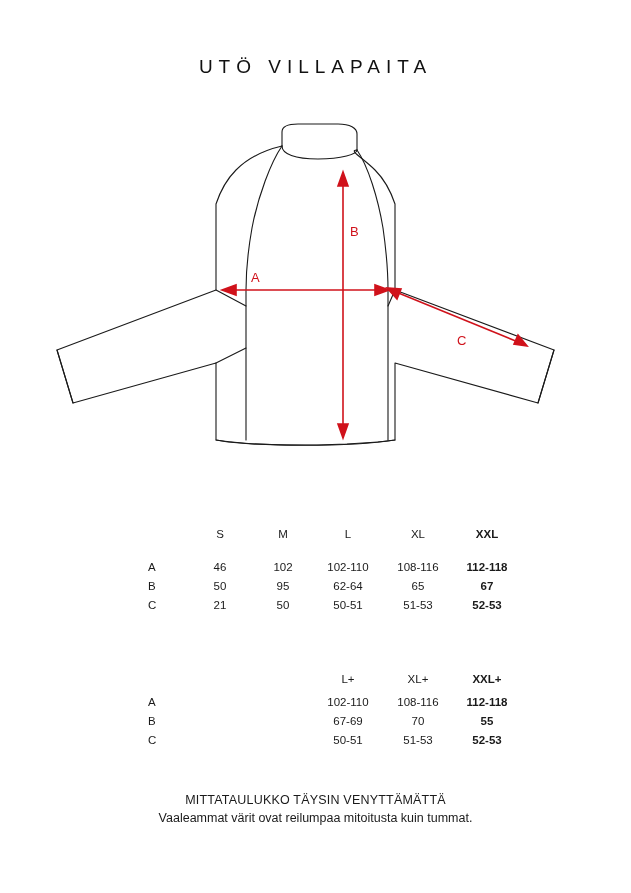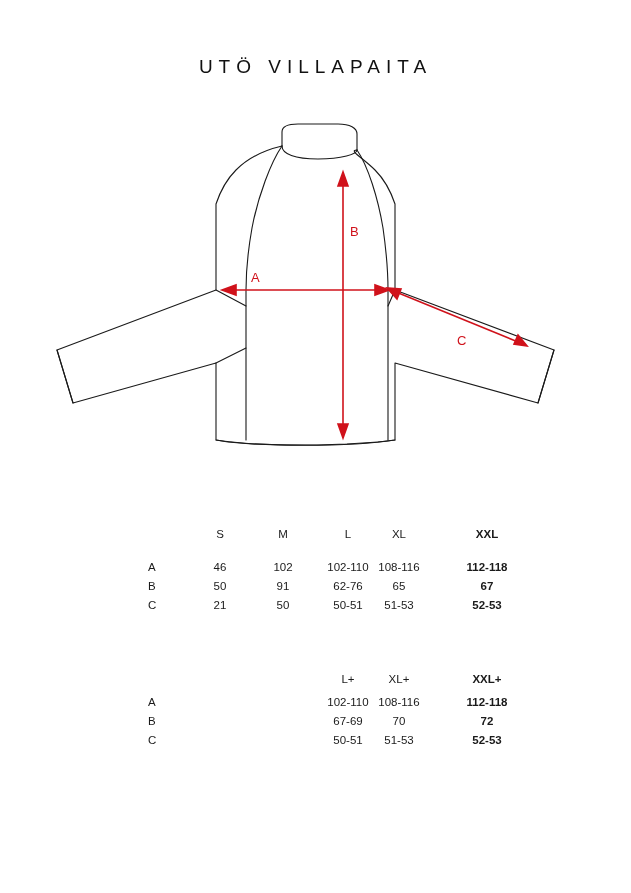--- a/index.html
+++ b/index.html
@@ -68,21 +68,21 @@
     line-height: 19px;
     white-space: nowrap;
   }
   .cell.label {
     text-align: left;
   }
   .col-label { left: 148px; width: 30px; }
   .col-0 { left: 192px; width: 56px; }
   .col-1 { left: 255px; width: 56px; }
   .col-2 { left: 313px; width: 70px; }
-  .col-3 { left: 364px; width: 70px; }
+  .col-3 { left: 383px; width: 70px; }
   .col-4 { left: 450px; width: 74px; font-weight: bold; }
 
   .header-row .cell { font-size: 11.5px; }
 
   .footer {
     position: absolute;
     left: 0;
     top: 793px;
     width: 631px;
     text-align: center;
@@ -195,22 +195,22 @@
           <div class="cell label col-label">A</div>
           <div class="cell col-0">46</div>
           <div class="cell col-1">102</div>
           <div class="cell col-2">102-110</div>
           <div class="cell col-3">108-116</div>
           <div class="cell col-4">112-118</div>
         </div>
         <div class="row">
           <div class="cell label col-label">B</div>
           <div class="cell col-0">50</div>
-          <div class="cell col-1">91</div>
-          <div class="cell col-2">62-76</div>
+          <div class="cell col-1">95</div>
+          <div class="cell col-2">62-64</div>
           <div class="cell col-3">65</div>
           <div class="cell col-4">67</div>
         </div>
         <div class="row">
           <div class="cell label col-label">C</div>
           <div class="cell col-0">21</div>
           <div class="cell col-1">50</div>
           <div class="cell col-2">50-51</div>
           <div class="cell col-3">51-53</div>
           <div class="cell col-4">52-53</div>
@@ -236,29 +236,33 @@
           <div class="cell col-2">102-110</div>
           <div class="cell col-3">108-116</div>
           <div class="cell col-4">112-118</div>
         </div>
         <div class="row">
           <div class="cell label col-label">B</div>
           <div class="cell col-0"></div>
           <div class="cell col-1"></div>
           <div class="cell col-2">67-69</div>
           <div class="cell col-3">70</div>
-          <div class="cell col-4">72</div>
+          <div class="cell col-4">55</div>
         </div>
         <div class="row">
           <div class="cell label col-label">C</div>
           <div class="cell col-0"></div>
           <div class="cell col-1"></div>
           <div class="cell col-2">50-51</div>
           <div class="cell col-3">51-53</div>
           <div class="cell col-4">52-53</div>
         </div>
       </div>
     </div>
 
   </div>
 
+  <div class="footer">
+    <div class="line1">MITTATAULUKKO TÄYSIN VENYTTÄMÄTTÄ</div>
+    <div class="line2">Vaaleammat värit ovat reilumpaa mitoitusta kuin tummat.</div>
+  </div>
 
 </div>
 
 </body></html>

